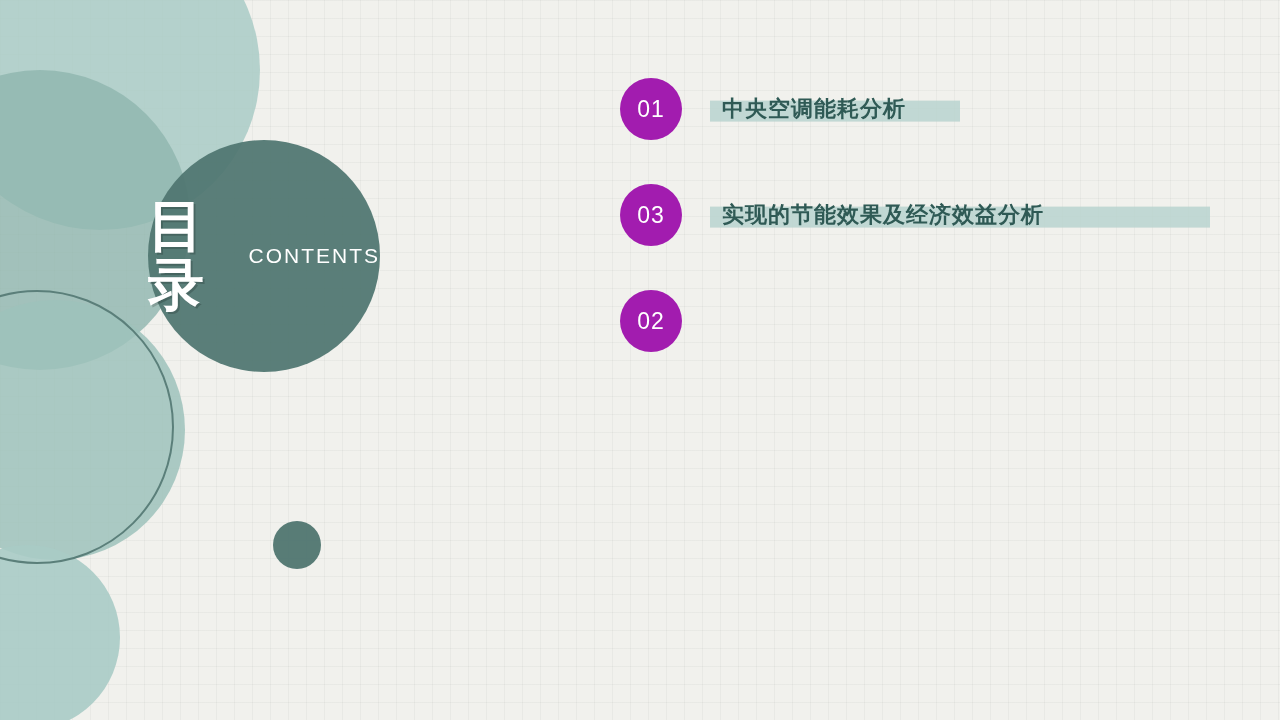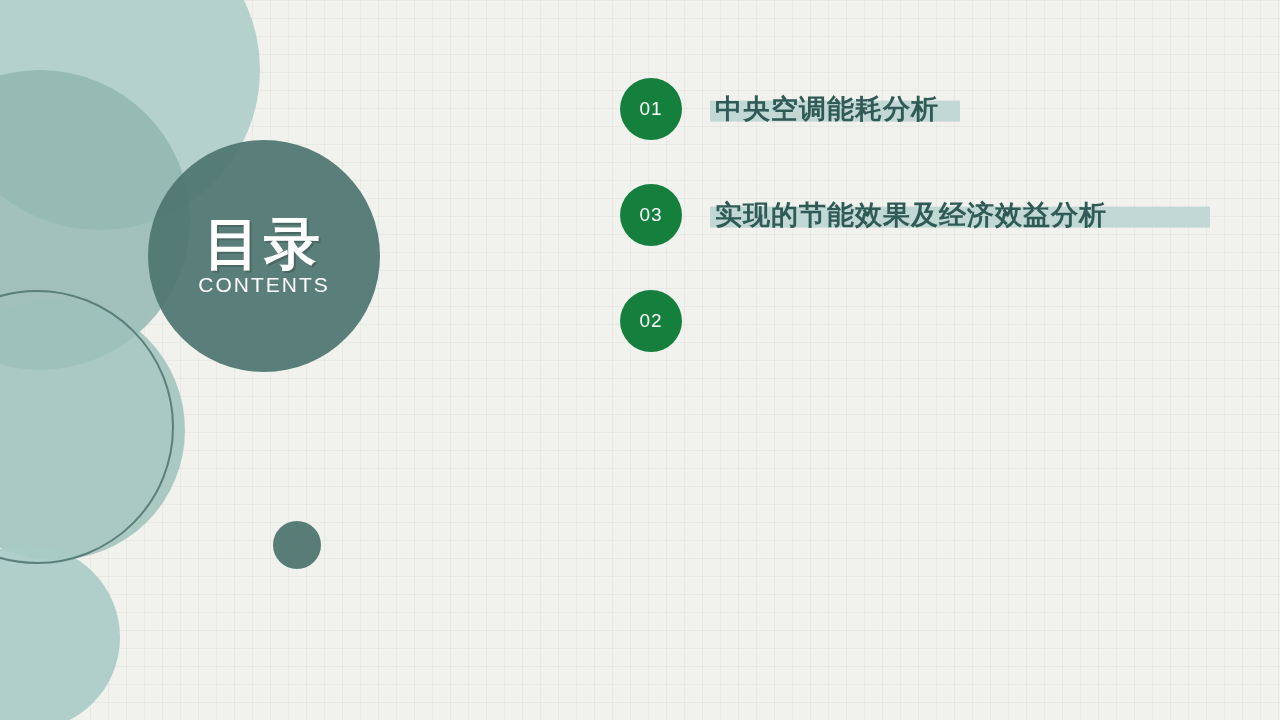--- a/index.html
+++ b/index.html
@@ -92,21 +92,21 @@
     opacity: 0.95;
   }
 
   .main-title-wrap {
     position: absolute;
     left: 148px;
     top: 140px;
     width: 232px;
     height: 232px;
     display: flex;
-    flex-direction: column;
+    flex-direction: row;
     align-items: center;
     justify-content: center;
     color: #ffffff;
   }
   .main-title {
     font-size: 56px;
     font-weight: bold;
     letter-spacing: 4px;
     line-height: 1.05;
     text-shadow: 2px 2px 0 rgba(0,0,0,0.18);
@@ -128,37 +128,37 @@
     display: flex;
     align-items: center;
     margin-bottom: 44px;
     height: 62px;
   }
   .toc-num {
     flex: 0 0 auto;
     width: 62px;
     height: 62px;
     border-radius: 50%;
-    background: #15803d;
+    background: #a21caf;
     color: #ffffff;
     display: flex;
     align-items: center;
     justify-content: center;
-    font-size: 19px;
+    font-size: 23px;
     letter-spacing: 1px;
   }
   .toc-text {
     margin-left: 28px;
     position: relative;
     display: inline-block;
-    font-size: 27px;
+    font-size: 22px;
     font-weight: bold;
     color: #2f5a55;
     letter-spacing: 1px;
-    padding: 2px 8px 2px 5px;
+    padding: 2px 8px 2px 12px;
   }
   .toc-text .hl {
     position: absolute;
     left: 0;
     right: 0;
     top: 50%;
     height: 21px;
     transform: translateY(-40%);
     background: #b9d4cf;
     opacity: 0.85;

